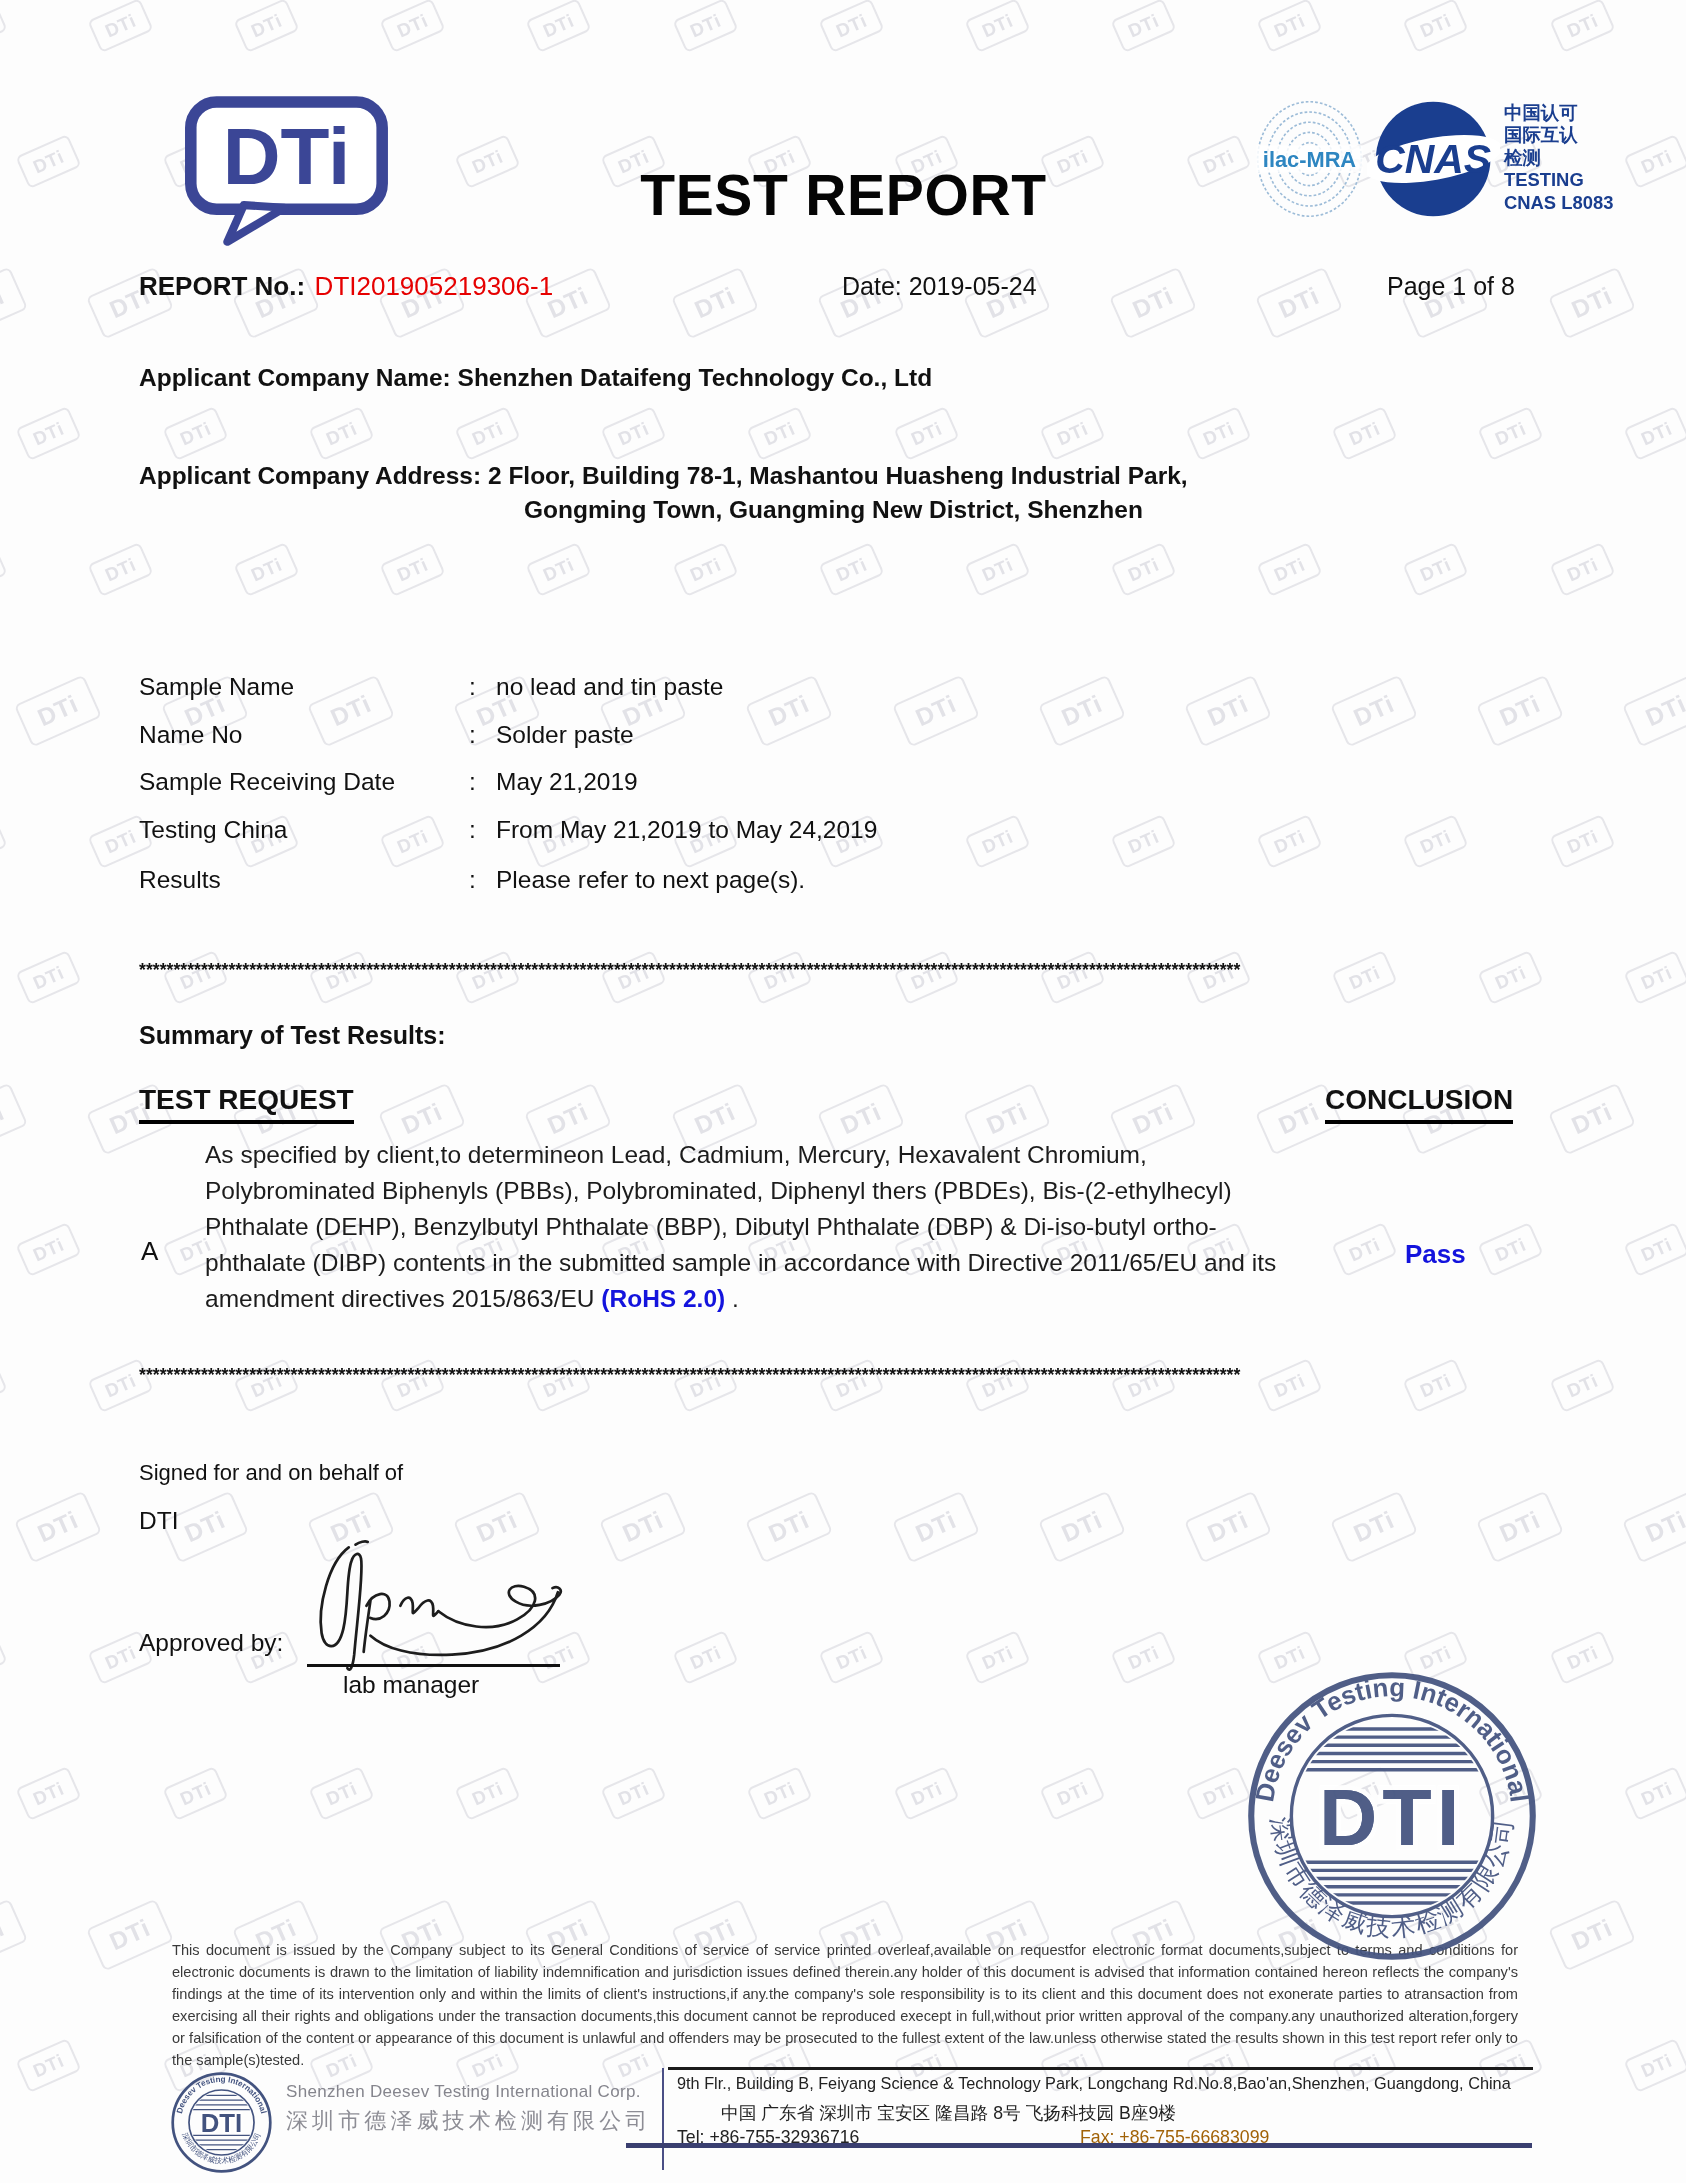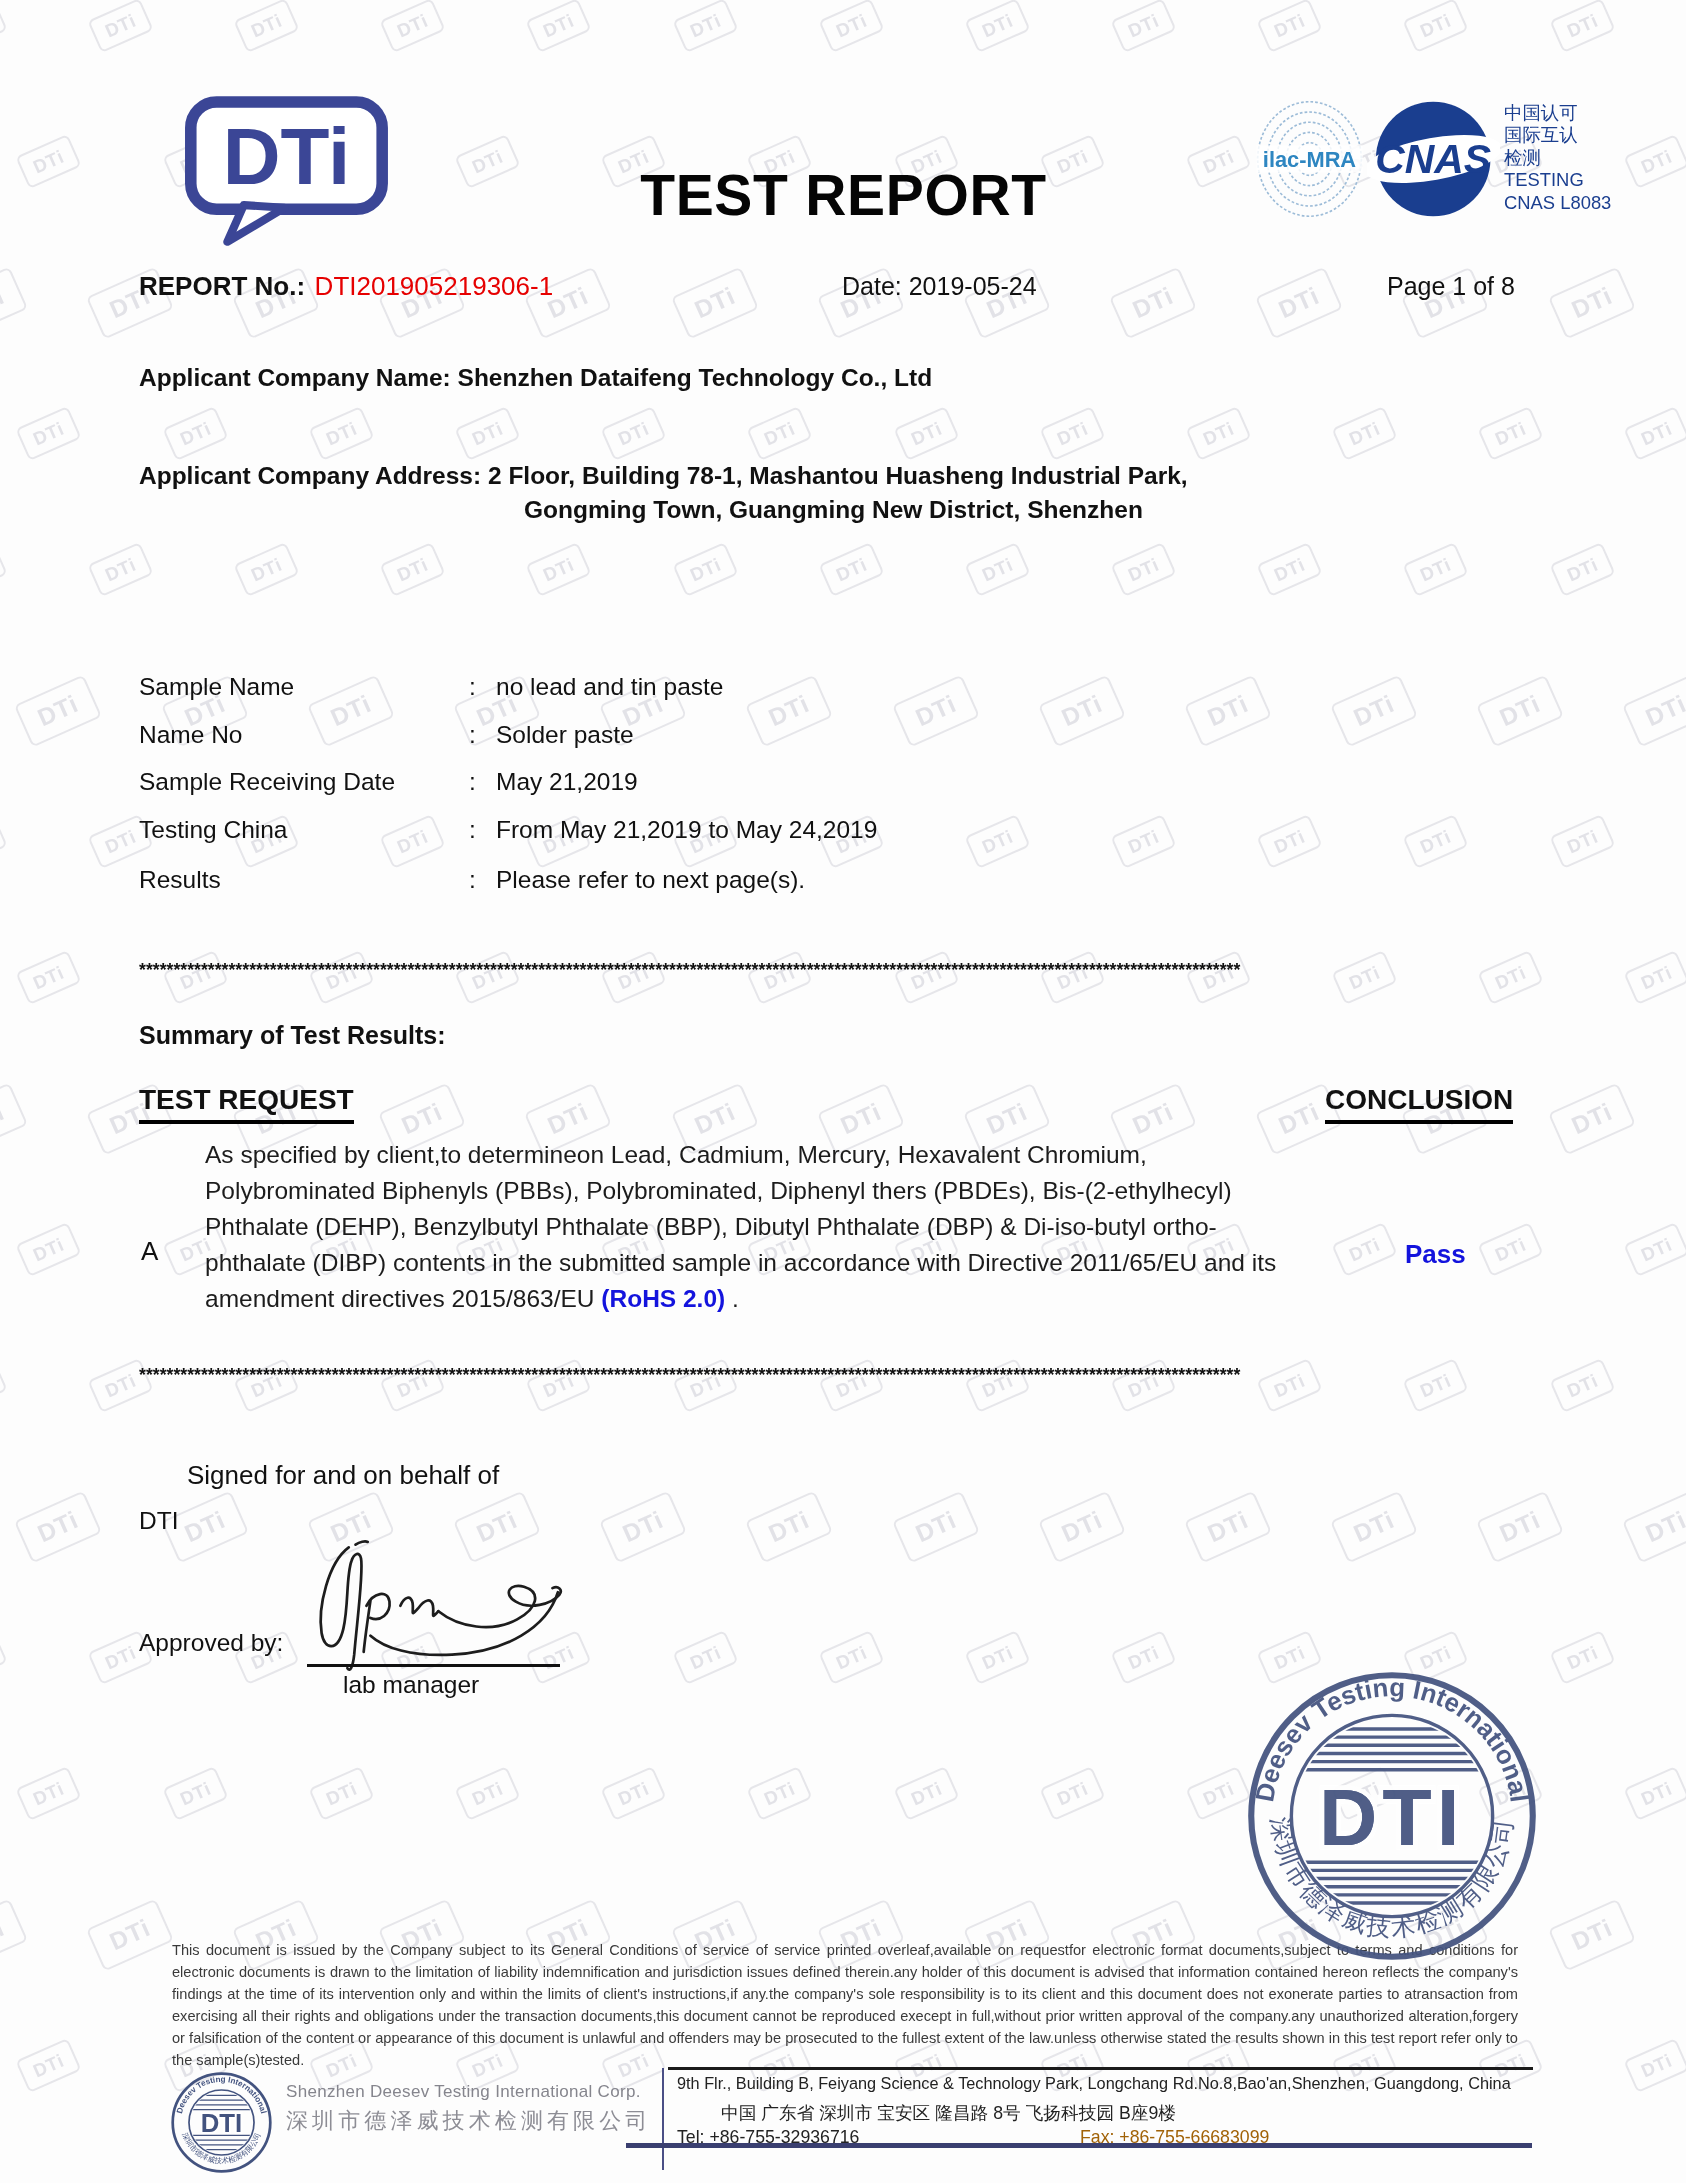--- a/index.html
+++ b/index.html
@@ -24,41 +24,41 @@
   }
   .wm-lg{width:72px;height:42px;font-size:24.5px;border-width:2.7px;}
   .abs{position:absolute;z-index:1;}
   .b{font-weight:bold;}
   
   .title{left:0;right:0;top:162px;text-align:center;font-size:57px;font-weight:bold;letter-spacing:0.7px;color:#050505;}
   .report-line{left:139px;top:271px;font-size:26px;white-space:nowrap;}
   .report-no{color:var(--red);font-weight:normal;margin-left:9.5px;}
   .date-line{left:842px;top:272px;font-size:25px;}
   .page-line{left:1387px;top:272px;font-size:25px;}
-  .cnas-lines{left:1504px;top:102px;font-size:18.4px;line-height:22.4px;font-weight:normal;color:var(--cnas);}
+  .cnas-lines{left:1504px;top:102px;font-size:18.4px;line-height:22.4px;font-weight:bold;color:var(--cnas);}
   
   .appl1{left:139px;top:364px;font-size:24.5px;font-weight:bold;}
   .appl2{left:139px;top:462px;font-size:24.5px;font-weight:bold;}
   .appl3{left:524px;top:496px;font-size:24.5px;font-weight:bold;}
   .intro{left:139px;top:593px;font-size:24.5px;font-weight:bold;}
   
   .srow{left:139px;font-size:24.5px;height:30px;}
   .srow .lbl{position:absolute;left:0;top:0;width:320px;}
   .srow .col{position:absolute;left:330px;top:0;}
   .srow .val{position:absolute;left:357px;top:0;white-space:nowrap;}
   
   .stars{left:139px;width:1409px;font-size:17.7px;font-weight:bold;white-space:nowrap;overflow:hidden;letter-spacing:0;}
   .summary{left:139px;top:1021px;font-size:25px;font-weight:bold;}
   .th{font-size:28px;font-weight:bold;border-bottom:4.1px solid #000;padding-bottom:5.4px;}
   .req-par{left:205px;top:1137px;width:1074px;font-size:24.5px;line-height:36px;color:#1c1c1c;}
   .hl{color:var(--blue);font-weight:bold;}
   .row-id{left:141px;top:1236px;font-size:26px;}
   .pass{left:1405px;top:1239px;font-size:26px;font-weight:bold;color:var(--blue);}
   
-  .signed1{left:139px;top:1460px;font-size:26px;margin-left:48px;}
+  .signed1{left:139px;top:1460px;font-size:22px;}
   .signed2{left:139px;top:1507px;font-size:24.5px;}
   .approved{left:139px;top:1629px;font-size:24.5px;}
   .sig-underline{left:307px;top:1664px;width:253px;height:2.7px;background:#111;}
   .lab-mgr{left:343px;top:1671px;font-size:24.5px;}
   
   .disclaimer{left:172px;top:1939px;width:1346px;font-size:14.6px;line-height:22px;color:#3a3a3a;text-align:justify;}
   .f-en{left:286px;top:2082px;font-size:17px;color:#85858d;letter-spacing:0.3px;}
   .f-cn{left:286px;top:2106px;font-size:22px;color:#8d8d95;letter-spacing:4.1px;}
   .f-topline{left:668px;top:2067px;width:865px;height:2.7px;background:#1a1a1a;}
   .f-addr-en{left:677px;top:2074px;width:864px;font-size:16.3px;white-space:nowrap;color:#222;}

